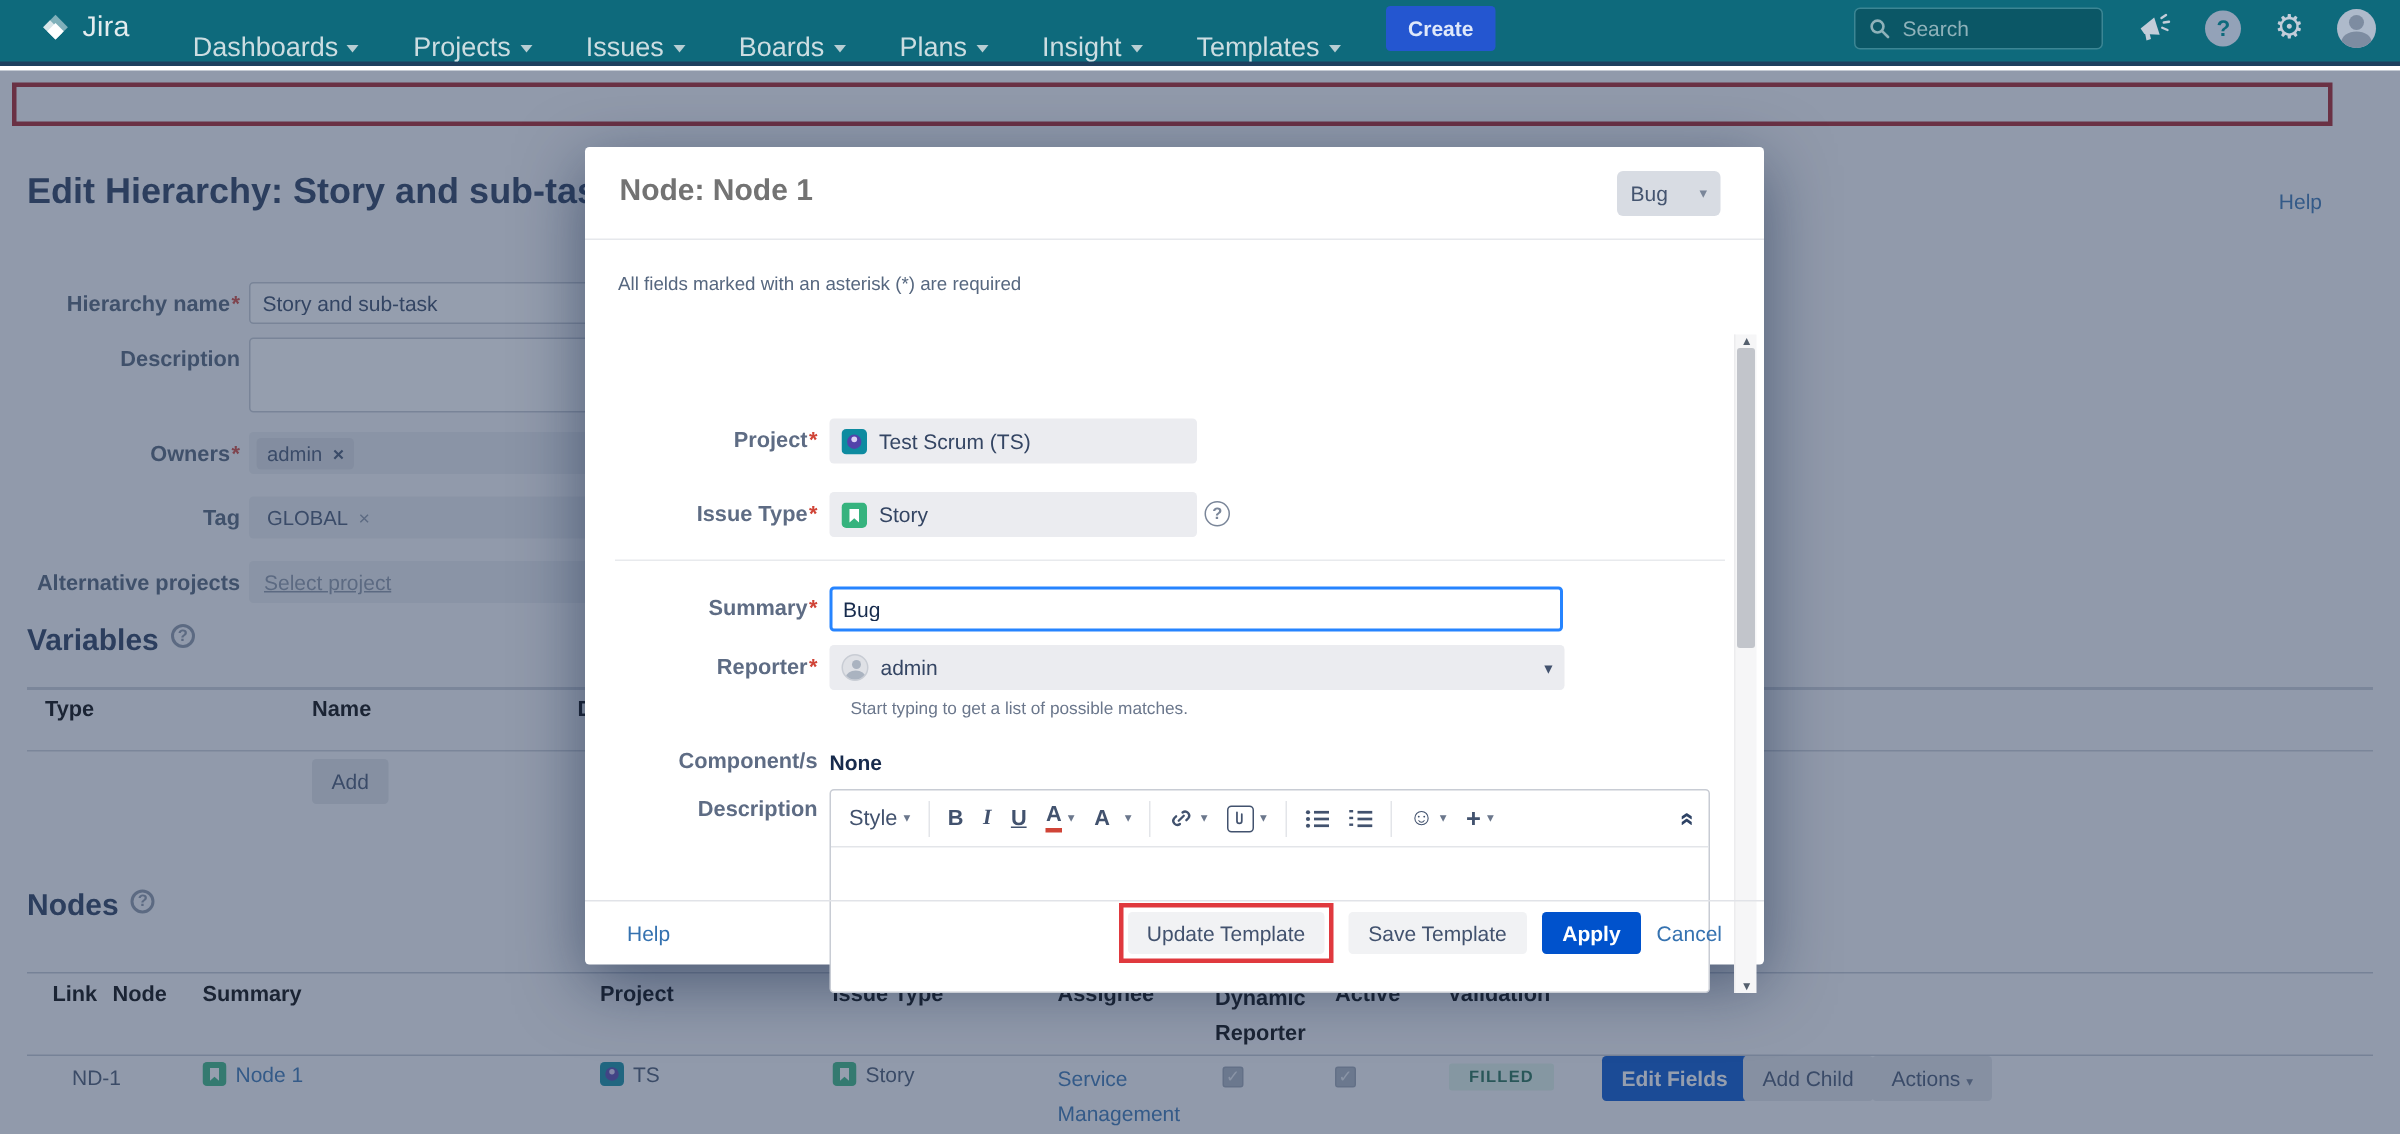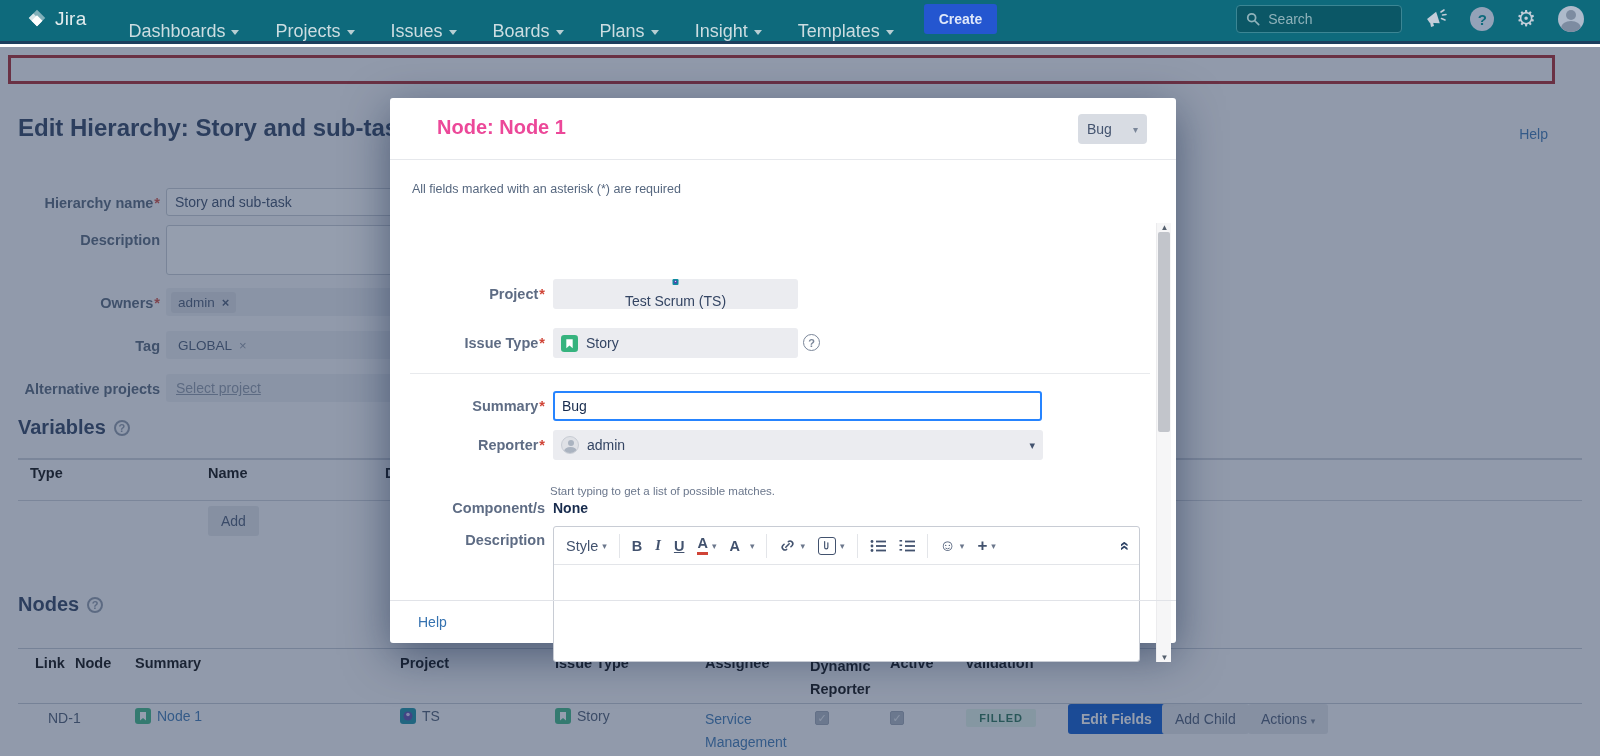--- a/index.html
+++ b/index.html
@@ -42,21 +42,21 @@
     border-radius:3px; font-size:14px; color:#344563; padding:0 8px; }
   .txt-area { position:absolute; left:166px; width:452px; height:50px; background:#fff; border:1px solid #c4c9d1; border-radius:3px; }
   .pill-field { position:absolute; left:166px; width:452px; height:28px; background:#e9ebee; border-radius:3px;
     display:flex; align-items:center; padding:0 5px; gap:6px; }
   .chip { background:#d9dce2; border-radius:3px; color:#42526e; font-size:13.5px; padding:3px 7px; display:flex; align-items:center; gap:7px; }
   .chip .x { color:#42526e; font-weight:700; font-size:13px; cursor:pointer; }
   .chip.light { background:#e9ebee; }
   .chip.light .x { color:#8993a4; font-weight:400; }
   .placeholder { color:#8993a4; font-size:14px; padding-left:5px;text-decoration:underline; }
 
-  .sec-head { position:absolute; left:18px; font-size:20px; font-weight:700; color:#253858; display:flex; align-items:center; gap:8px; }
+  .sec-head { position:absolute; left:18px; font-size:20px; font-weight:700; color:#253858; display:flex; gap:8px; }
   .q-circle { width:16px; height:16px; border-radius:50%; border:2px solid #8993a4; color:#8993a4; font-size:11px;
     font-weight:700; display:flex; align-items:center; justify-content:center; }
 
   .var-line { position:absolute; left:18px; width:1564px; border-top:2px solid #c9ced6; }
   .th { position:absolute; font-size:14.5px; font-weight:600; color:#000000; }
   .gray-btn { background:#dfe1e6; color:#42526e; border:none; border-radius:3px; font-size:14px; padding:7px 13px; cursor:pointer; }
   .blue-btn { background:#0052cc; color:#fff; border:none; border-radius:3px; font-size:14px; font-weight:600; padding:7px 13px; cursor:pointer; }
 
   .nodes-line { position:absolute; left:18px; width:1564px; border-top:1px solid #bfc5cf; }
   .cell { position:absolute; font-size:14px; color:#44536b; }
@@ -67,41 +67,41 @@
   .badge { position:absolute; background:#ddf0e6; color:#1e6b4e; font-size:11px; font-weight:700; letter-spacing:.8px;
     padding:3px 0; width:70px; text-align:center; border-radius:2px; }
 
   
   .overlay { position:absolute; top:47px; left:0; width:1600px; height:709px; background:rgba(52,69,99,.52); pointer-events:none; }
 
   
   .modal { position:absolute; left:390px; top:98px; width:786px; height:545px; background:#fff; border-radius:3px;
     box-shadow:0 12px 45px rgba(9,30,66,.5); }
   .m-header { position:relative; height:62px; border-bottom:1px solid #e6e8ec; }
-  .m-title { position:absolute; left:23px; top:18px; font-size:20px; font-weight:600; color:#ec4899;margin-left:24px; }
+  .m-title { position:absolute; left:23px; top:18px; font-size:20px; font-weight:600; color:#737373; }
   .type-dd { position:absolute; right:29px; top:16px; width:69px; height:30px; background:#d8dce3; border:none; border-radius:4px;
     color:#44546f; font-size:14px; display:flex; align-items:center; justify-content:space-between; padding:0 9px; cursor:pointer; }
   .type-dd .dd-chev { color:#7a8699; font-size:10px; }
 
   .m-body { position:relative; height:440px; }
   .m-note { position:absolute; left:22px; top:22px; font-size:12.5px; color:#56677f; }
   .mlabel { position:absolute; left:0; width:155px; text-align:right; font-size:14.5px; font-weight:600; color:#5e6c84; }
   .mfield { position:absolute; left:163px; height:30px; background:#ebecf0; border-radius:3px;
     display:flex; align-items:center; gap:8px; padding:0 8px; font-size:14px; color:#344563; }
   .help-bubble { position:absolute; width:17px; height:17px; border-radius:50%; border:1.5px solid #7a8699; color:#7a8699;
     font-size:11px; font-weight:700; display:flex; align-items:center; justify-content:center; }
   .m-divider { position:absolute; left:20px; width:740px; border-top:1px solid #e8eaed; }
   .summary-input { position:absolute; left:163px; top:169px; width:489px; height:30px; border:2px solid #2684ff; border-radius:3px;
     font-size:14px; color:#172b4d; padding:0 7px; outline:none; }
   .sel-field { cursor:pointer; }
   .mini-avatar { width:18px; height:18px; border-radius:50%; background:#dfe1e6; position:relative; overflow:hidden; border:1px solid #c8ccd4; }
   .mini-avatar::before { content:""; position:absolute; top:3px; left:5.5px; width:6px; height:6px; border-radius:50%; background:#aab3c0; }
   .mini-avatar::after { content:""; position:absolute; top:10px; left:2px; width:13px; height:9px; border-radius:50%; background:#aab3c0; }
   .sel-chev { margin-left:auto; color:#42526e; font-size:11px; }
-  .m-help-text { position:absolute; left:160px; font-size:11.5px; color:#6b778c;margin-top:18px; }
+  .m-help-text { position:absolute; left:177px; font-size:11.5px; color:#6b778c; }
   .m-value { position:absolute; left:163px; font-size:14px; font-weight:700; color:#172b4d; }
 
   .editor { position:absolute; left:163px; top:366px; width:587px; height:136px; border:1px solid #c8ccd4; border-radius:3px; background:#fff; }
   .toolbar { height:38px; border-bottom:1px solid #e3e5e9; display:flex; align-items:center; padding:0 10px; color:#42526e; }
   .tb-group { display:flex; align-items:center; gap:13px; padding:0 12px; height:24px; border-right:1px solid #e3e5e9; }
   .tb-group:first-child { padding-left:2px; }
   .tb-group:last-of-type { border-right:none; }
   .tb-btn { display:flex; align-items:center; gap:4px; font-size:14.5px; color:#42526e; cursor:pointer; }
   .tb-b { font-weight:800; }
   .tb-i { font-style:italic; font-family:"Liberation Serif",serif; font-weight:600; }
@@ -302,21 +302,21 @@
         <span class="dd-chev">▾</span>
       </button>
     </div>
 
     <div class="m-body">
       <div class="m-note">All fields marked with an asterisk (*) are required</div>
 
       <label class="mlabel" style="top:126px;">
         <span>Project</span><span class="req">*</span>
       </label>
-      <div class="mfield" style="top:119px; width:245px;flex-direction:column;">
+      <div class="mfield" style="top:119px; width:245px;">
         <svg width="17" height="17" viewBox="0 0 16 16">
           <rect width="16" height="16" rx="3" fill="#0e8ba0"></rect>
             <circle cx="8" cy="8" r="4.5" fill="#5243aa"></circle>
             <circle cx="8" cy="6.5" r="1.8" fill="#d9d2f5"></circle>
         </svg>
         <span>Test Scrum (TS)</span>
       </div>
 
       <label class="mlabel" style="top:175px;">
         <span>Issue Type</span><span class="req">*</span>
@@ -429,16 +429,24 @@
 
       <div class="m-scroll">
         <span class="scroll-arrow" style="top:0;">▲</span>
         <div class="m-thumb"></div>
         <span class="scroll-arrow" style="bottom:0;">▼</span>
       </div>
     </div>
 
     <div class="m-footer">
       <a>Help</a>
+      <div class="f-right">
+        <span class="hl-box">
+          <button class="f-gray">Update Template</button>
+        </span>
+        <button class="f-gray">Save Template</button>
+        <button class="f-apply">Apply</button>
+        <a>Cancel</a>
+      </div>
     </div>
   </div>
 
 </div>
 
 </body></html>

